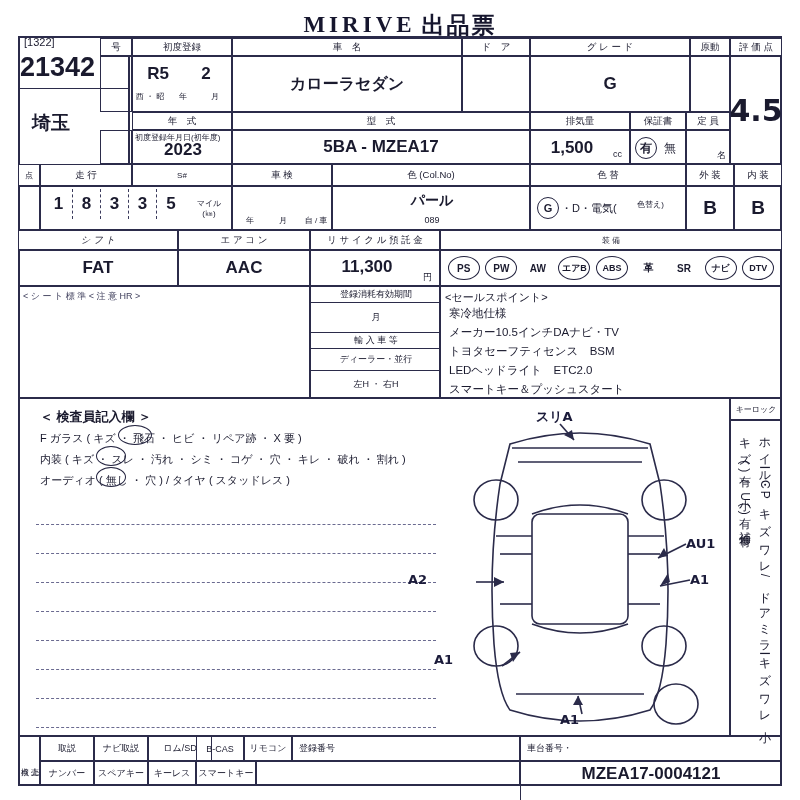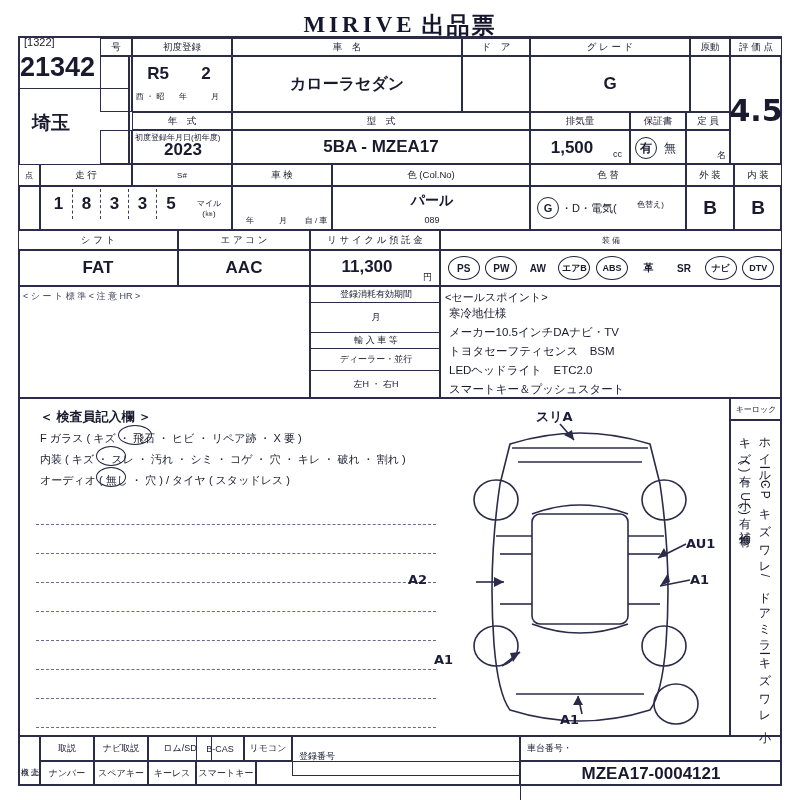--- a/index.html
+++ b/index.html
@@ -168,21 +168,21 @@
     <div class="abs ctr small" style="top:26px;left:0;width:198px;height:14px;">089</div>
   </div>
   <div class="abs bd" style="top:178px;left:530px;width:156px;height:44px;">
     <div class="abs ctr" style="top:10px;left:6px;width:22px;height:22px;border:1.6px solid #23233f;border-radius:50%;font-size:11px;font-weight:bold;">G</div>
     <div class="abs lft med" style="top:14px;left:30px;">・D・電気(</div>
     <div class="abs vsmall" style="top:12px;left:106px;">色替え)</div>
   </div>
   <div class="abs bd ctr" style="top:178px;left:686px;width:48px;height:44px;font-size:19px;font-weight:bold;">B</div>
   <div class="abs bd ctr" style="top:178px;left:734px;width:48px;height:44px;font-size:19px;font-weight:bold;">B</div>
 
-  <div class="abs bd ctr hdr" style="top:222px;left:18px;width:160px;height:20px;">シ フ ト</div>
+  <div class="abs bd ctr hdr" style="top:222px;left:18px;width:160px;height:20px;font-style:italic;">シ フ ト</div>
   <div class="abs bd ctr hdr" style="top:222px;left:178px;width:132px;height:20px;">エ ア コ ン</div>
   <div class="abs bd ctr hdr" style="top:222px;left:310px;width:130px;height:20px;">リ サ イ ク ル 預 託 金</div>
   <div class="abs bd ctr hdr" style="top:222px;left:440px;width:342px;height:20px;font-size:8px;text-align:center;">装 備</div>
 
   <div class="abs bd ctr" style="top:242px;left:18px;width:160px;height:36px;font-size:17px;font-weight:bold;">FAT</div>
   <div class="abs bd ctr" style="top:242px;left:178px;width:132px;height:36px;font-size:17px;font-weight:bold;">AAC</div>
   <div class="abs bd" style="top:242px;left:310px;width:130px;height:36px;">
     <div class="abs ctr" style="top:2px;left:0;width:112px;height:28px;font-size:17px;font-weight:bold;">11,300</div>
     <div class="abs" style="top:20px;left:112px;font-size:9px;">円</div>
   </div>
@@ -302,21 +302,21 @@
   <div class="abs bd" style="top:728px;left:18px;width:764px;height:50px;"></div>
 
   <div class="abs bd ctr" style="top:728px;left:18px;width:22px;height:50px;font-size:8px;line-height:10px;white-space:pre-line;writing-mode:vertical-rl;">売上
 点検</div>
 
   <div class="abs bd ctr bcell" style="top:728px;left:40px;width:54px;height:25px;">取説</div>
   <div class="abs bd ctr bcell" style="top:728px;left:94px;width:54px;height:25px;">ナビ取説</div>
   <div class="abs bd ctr bcell" style="top:728px;left:148px;width:64px;height:25px;">ロム/SD</div>
   <div class="abs bd ctr bcell" style="top:728px;left:196px;width:48px;height:25px;">B-CAS</div>
   <div class="abs bd ctr bcell" style="top:728px;left:244px;width:48px;height:25px;">リモコン</div>
-  <div class="abs bd lft bcell" style="top:728px;left:292px;width:228px;height:40px;padding-left:6px;">登録番号</div>
+  <div class="abs bd lft bcell" style="top:728px;left:292px;width:228px;height:25px;padding-left:6px;">登録番号</div>
 
   <div class="abs bd ctr bcell" style="top:753px;left:40px;width:54px;height:25px;">ナンバー</div>
   <div class="abs bd ctr bcell" style="top:753px;left:94px;width:54px;height:25px;">スペアキー</div>
   <div class="abs bd ctr bcell" style="top:753px;left:148px;width:48px;height:25px;">キーレス</div>
   <div class="abs bd ctr bcell" style="top:753px;left:196px;width:60px;height:25px;">スマートキー</div>
   <div class="abs bd" style="top:753px;left:256px;width:264px;height:25px;"></div>
 
   <div class="abs bd lft bcell" style="top:728px;left:520px;width:262px;height:25px;padding-left:6px;">車台番号・</div>
   <div class="abs bd ctr" style="top:753px;left:520px;width:262px;height:25px;font-size:17px;font-weight:bold;">MZEA17-0004121</div>
 

